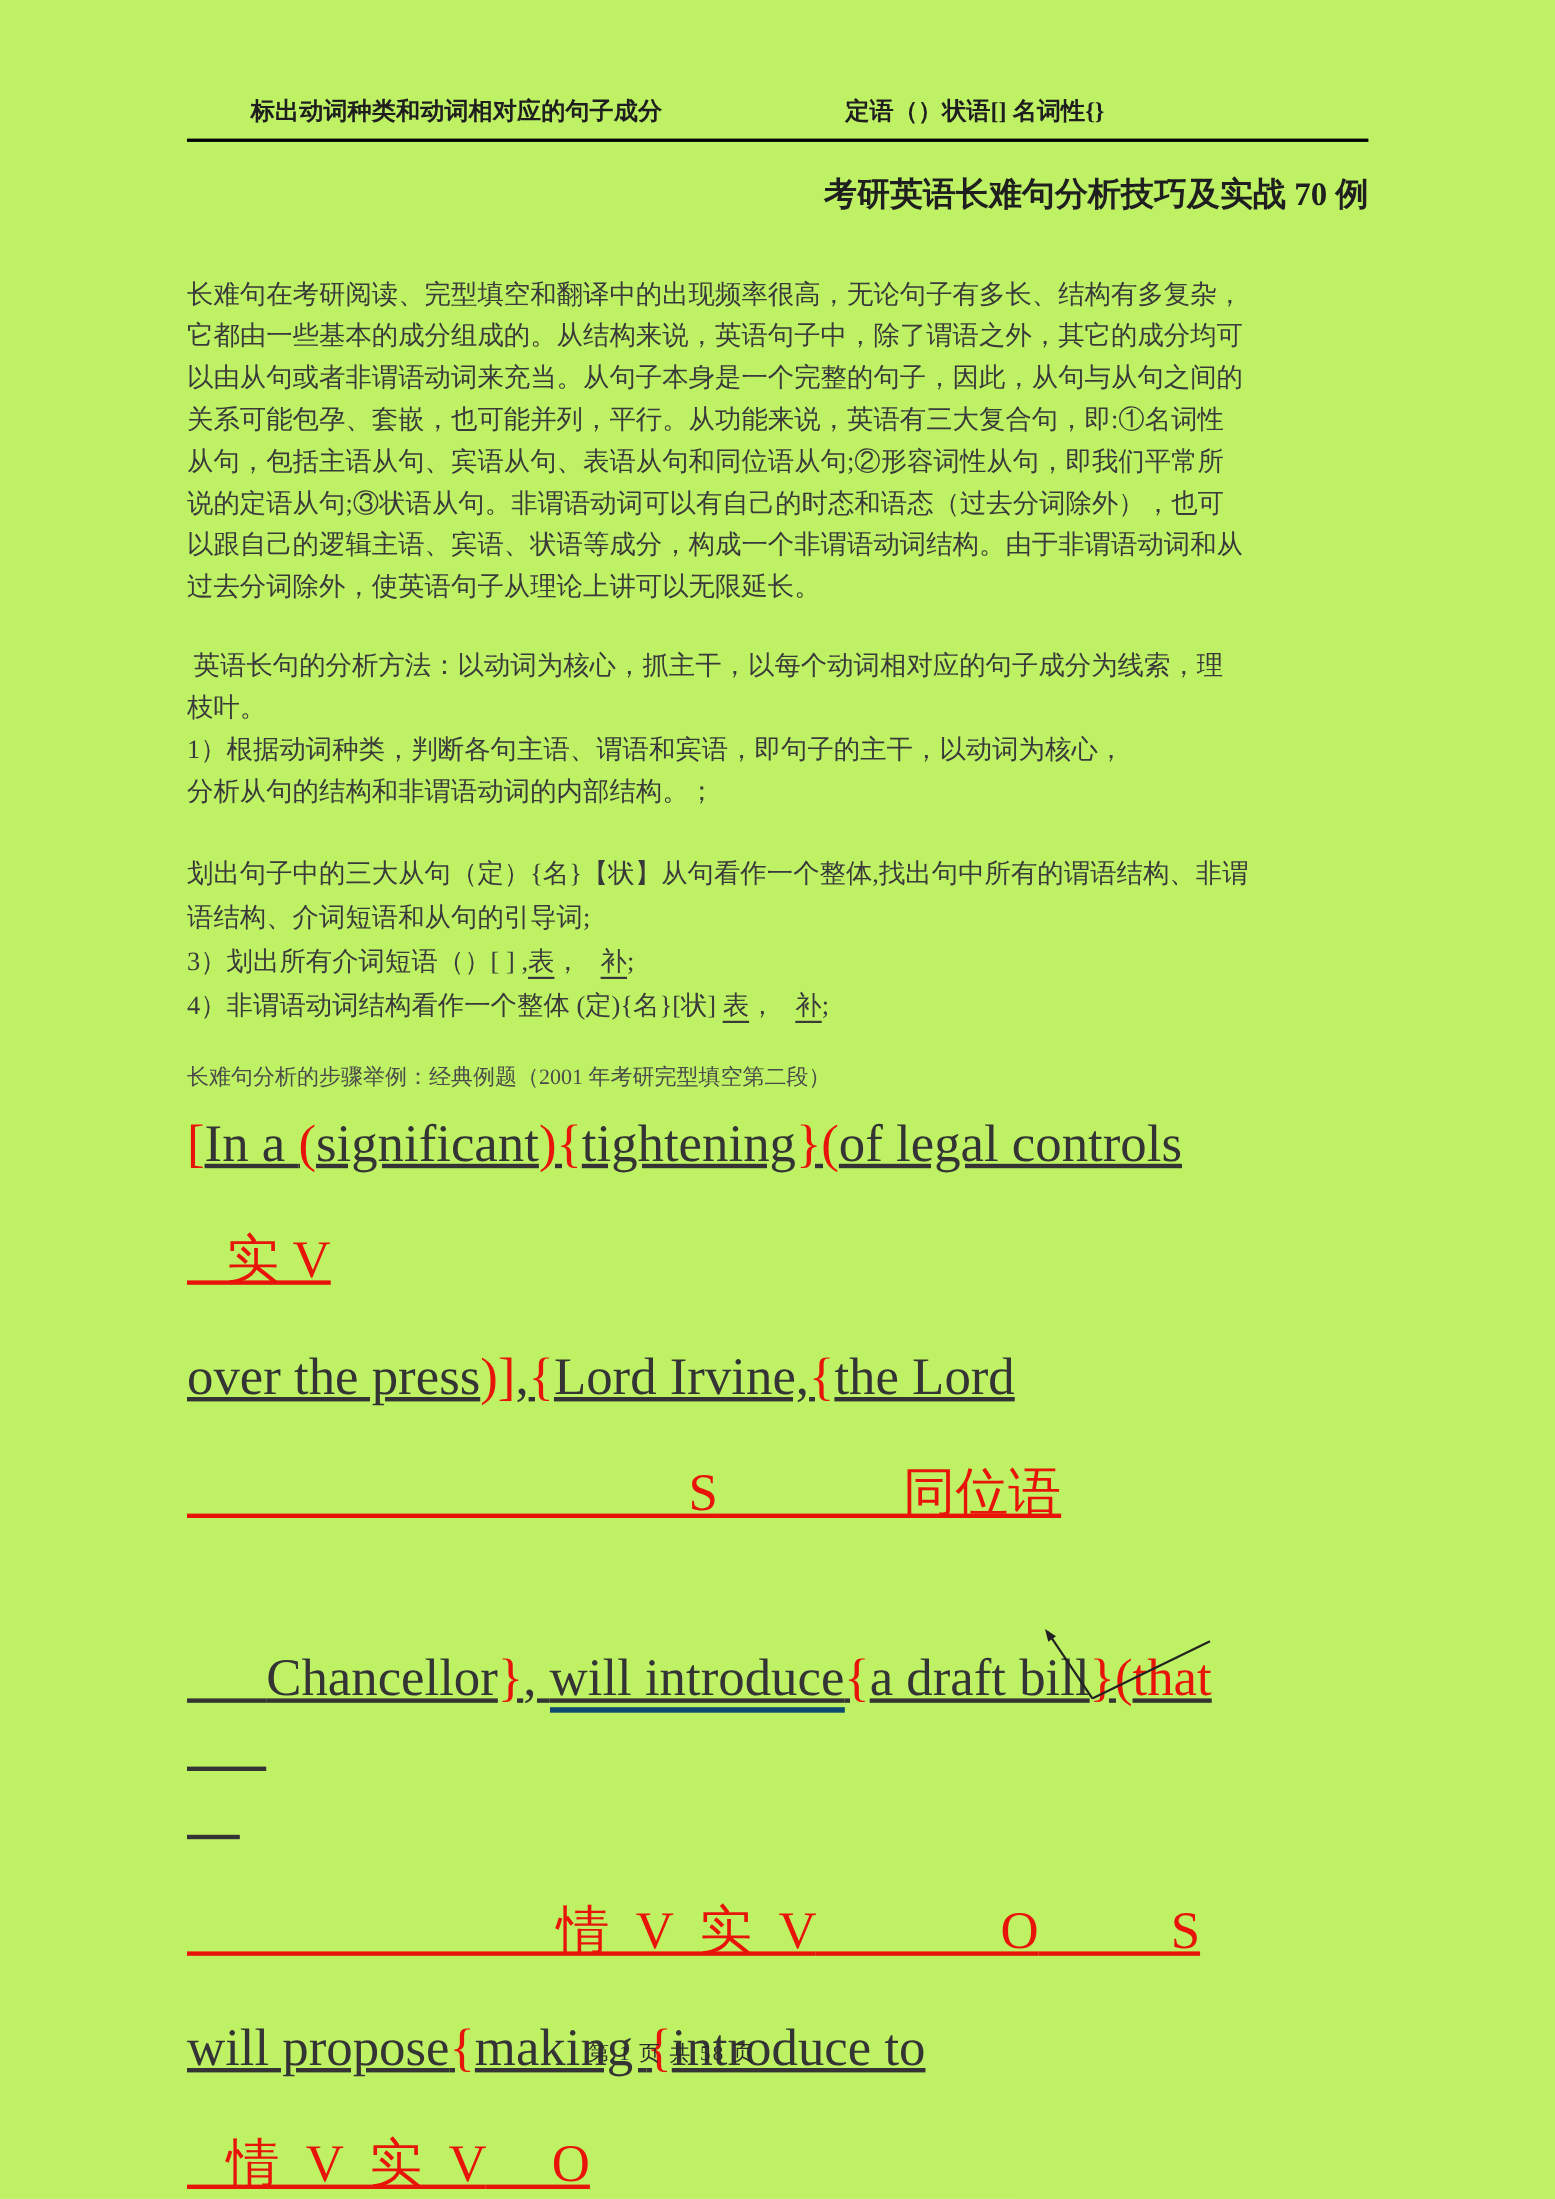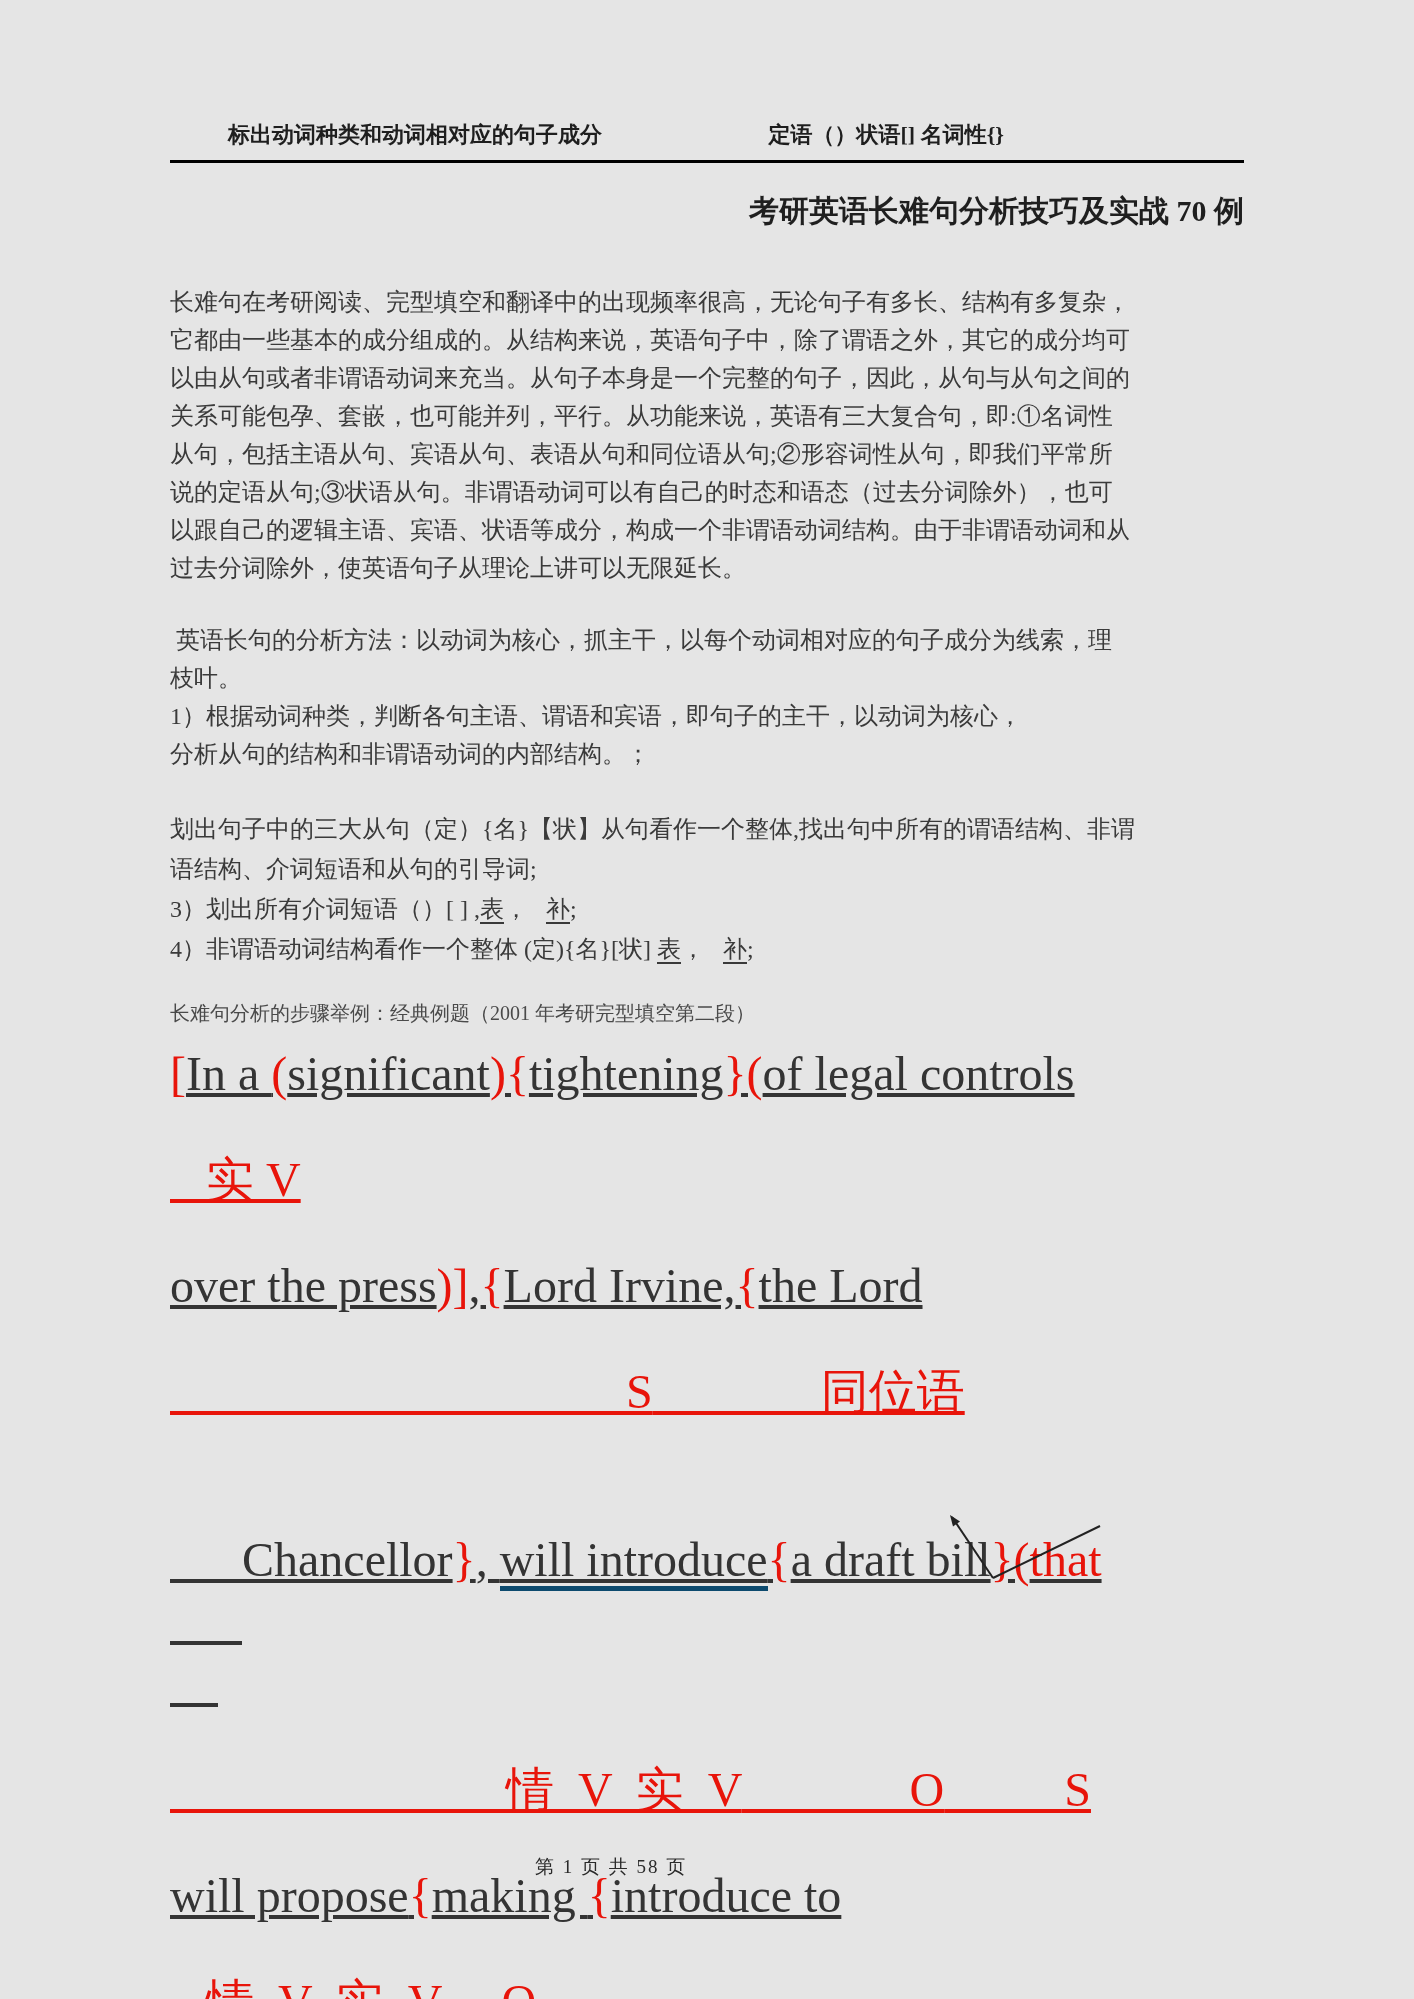--- a/index.html
+++ b/index.html
@@ -1,21 +1,21 @@
 <!DOCTYPE html>
 <html style="--red: #e8140a; --body-text: #3a3a3a;"><head>
 <meta charset="utf-8">
 <style>
   html,body{margin:0;padding:0;background:#ffffff;}
   .page{
     position:relative;
     width:1414px;height:1999px;
-    background:#e5e5e5;
+    background:#bef264;
     box-sizing:border-box;
-    padding:120px 170px 0 170px;
+    padding:86px 170px 0 170px;
     font-family:"Liberation Serif","DejaVu Serif",serif;
     color:#3a3a3a;
     overflow:hidden;
   }
   
   .hdr{border-bottom:3px solid #000;padding-bottom:10px;}
   .hdr-row{
     display:flex;justify-content:space-between;align-items:flex-end;
     font-size:22px;font-weight:bold;color:#1e1e1e;
     padding-left:58px;padding-right:240px;

